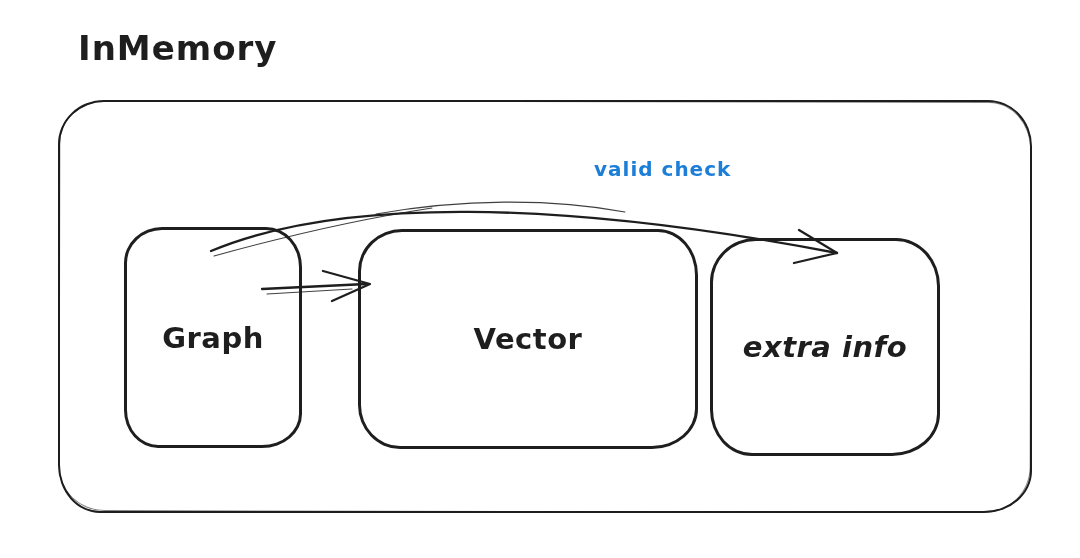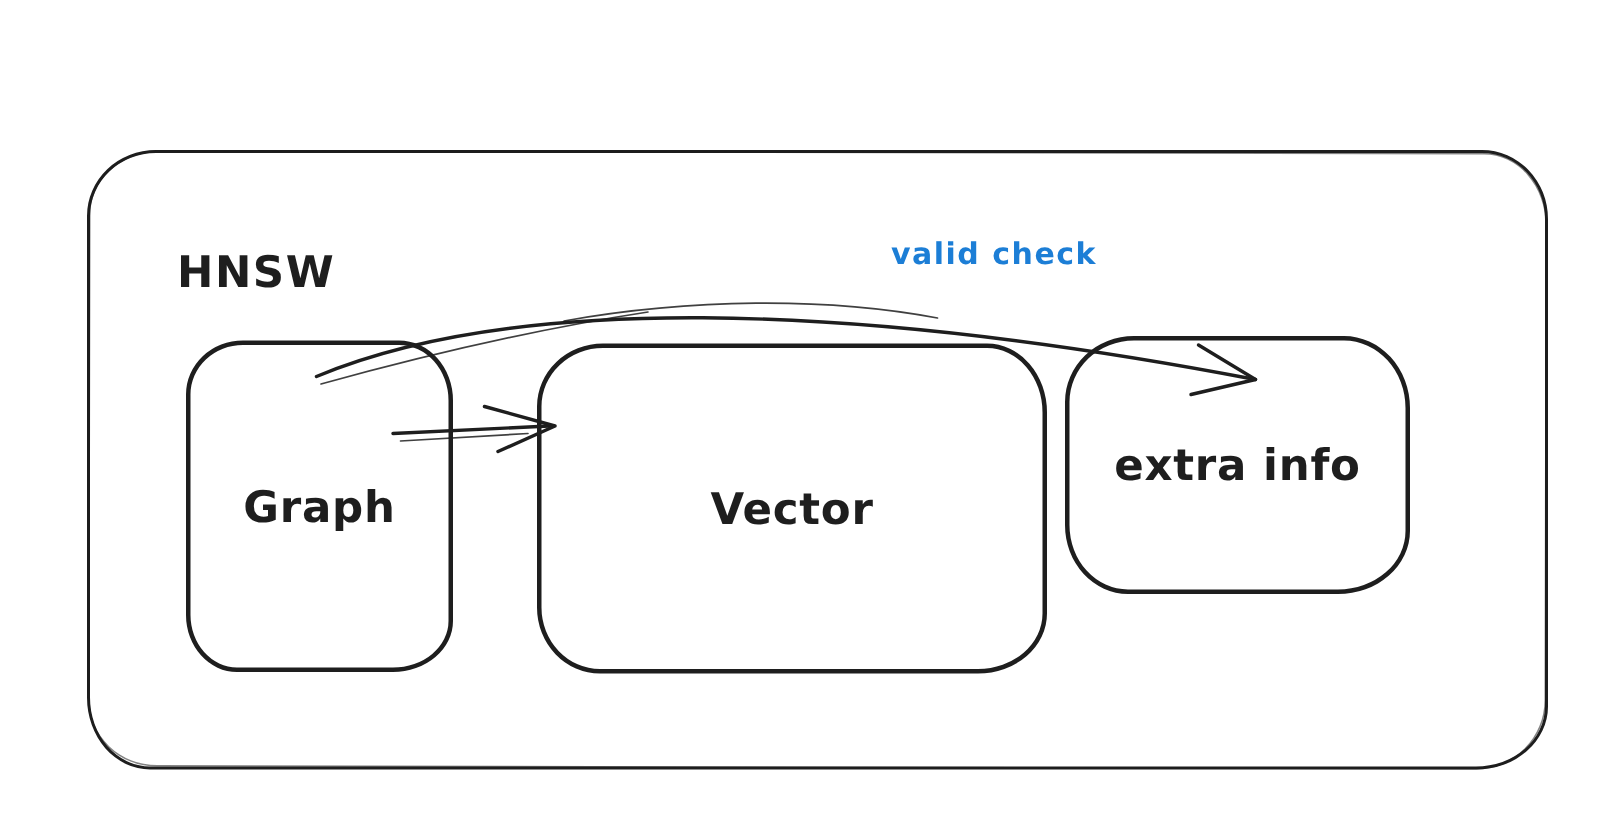--- a/index.html
+++ b/index.html
@@ -87,24 +87,25 @@
   .node-vector {
     left: 279px;
     top: 127px;
     width: 340px;
     height: 220px;
     border-radius: 44px 40px 46px 42px / 42px 46px 40px 44px;
     margin-left: 19px;
   }
   .node-extra-info {
     left: 650px;
-    top: 122px;
+    top: 136px;
     width: 230px;
-    height: 172px;
+    height: 218px;
     border-radius: 46px 44px 48px 42px / 44px 48px 42px 46px;
+    font-style: italic;
   }
   .arrows-layer {
     position: absolute;
     left: 0;
     top: 0;
     width: 1080px;
     height: 558px;
     pointer-events: none;
   }
   .arrows-layer path {
@@ -114,24 +115,24 @@
     stroke-linejoin: round;
   }
   .stroke-main { stroke-width: 2.3px; }
   .stroke-thin { stroke-width: 1.1px; opacity: 0.85; }
 </style>
 </head>
 <body>
 
 <div class="canvas">
 
+  <div class="diagram-title">InMemory</div>
 
   <div class="hnsw-container">
 
-    <div class="hnsw-label">HNSW</div>
 
     <div class="valid-check-label">valid check</div>
 
     <div class="node node-graph">
       <span>Graph</span>
     </div>
 
     <div class="node node-vector">
       <span>Vector</span>
     </div>

